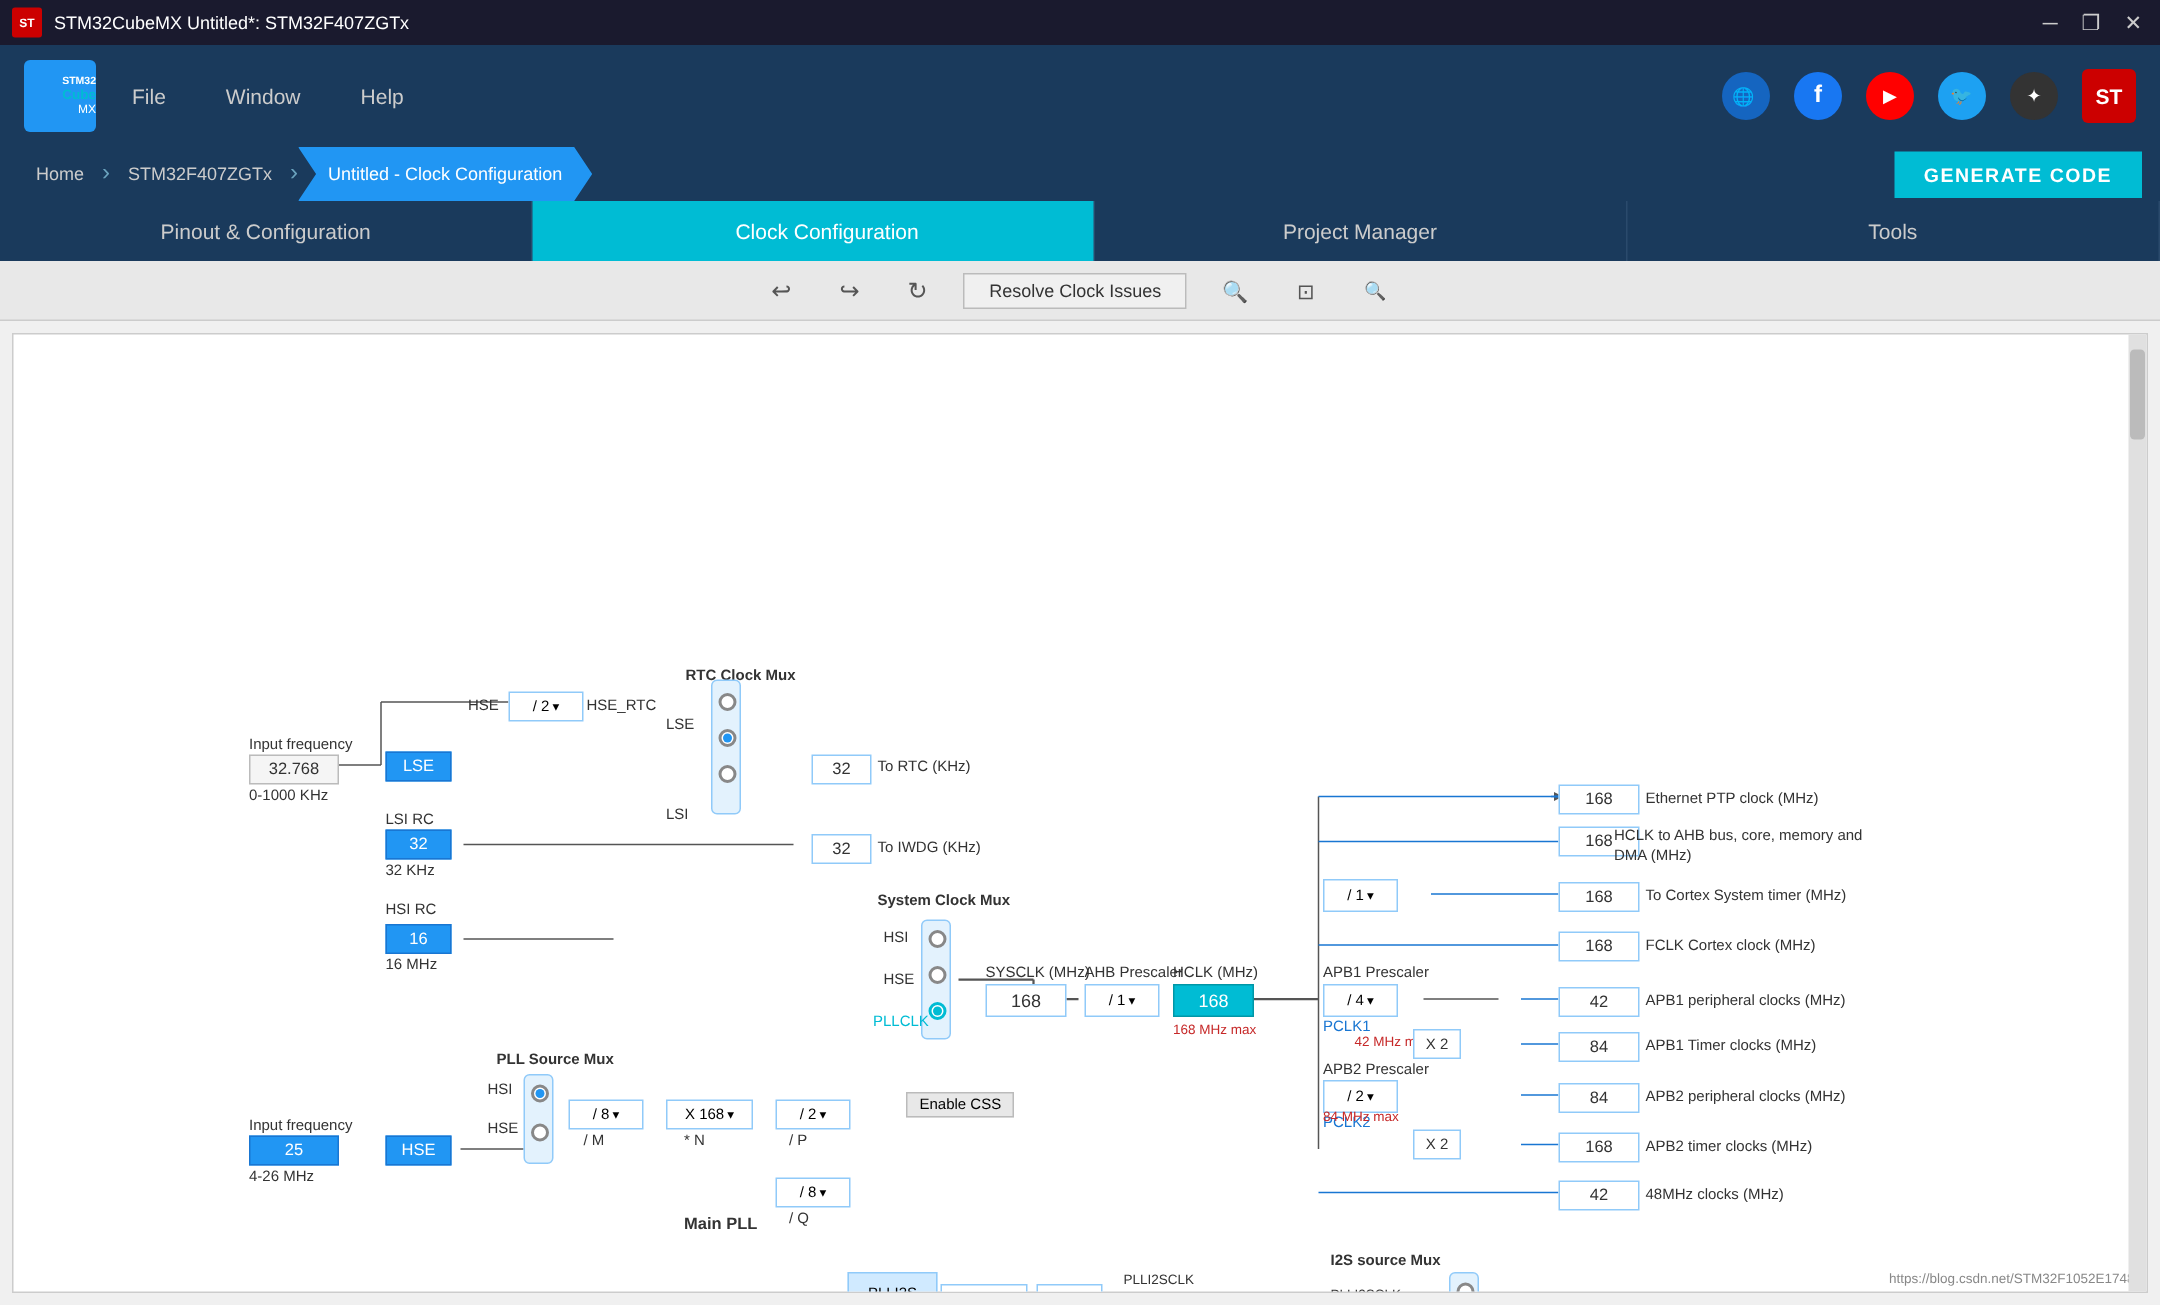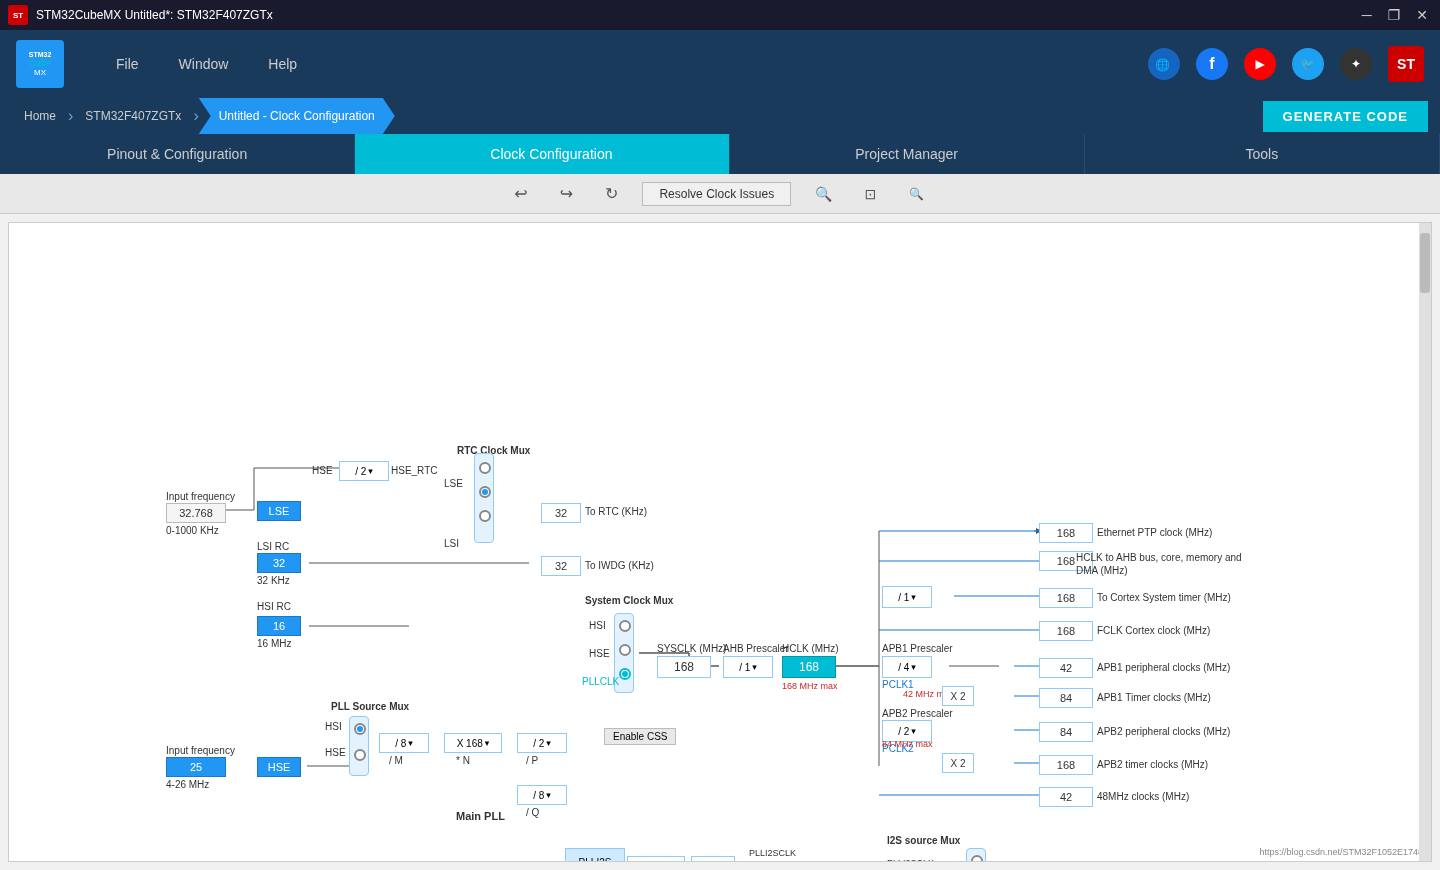--- a/index.html
+++ b/index.html
@@ -9,25 +9,25 @@
     .titlebar { background: #1a1a2e; color: #fff; height: 30px; display: flex; align-items: center; justify-content: space-between; padding: 0 8px; font-size: 12px; }
     .titlebar-left { display: flex; align-items: center; gap: 8px; }
     .titlebar-logo { width: 20px; height: 20px; background: #c00; border-radius: 2px; display: flex; align-items: center; justify-content: center; font-size: 8px; color: #fff; font-weight: bold; }
     .titlebar-controls { display: flex; gap: 8px; }
     .titlebar-btn { color: #ccc; cursor: pointer; font-size: 14px; padding: 0 4px; }
 
     
     .navbar { background: #1a3a5c; height: 68px; display: flex; align-items: center; justify-content: space-between; padding: 0 16px; }
     .navbar-left { display: flex; align-items: center; gap: 24px; }
     .navbar-brand { display: flex; align-items: center; gap: 8px; }
-    .brand-icon { width: 48px; height: 48px; background: #2196F3; border-radius: 4px; display: flex; flex-direction: column; align-items: center; justify-content: center; }
+    .brand-icon { width: 48px; height: 48px; background: #2196F3; border-radius: 4px; display: flex; flex-direction: column; align-items: flex-end; justify-content: center; }
     .brand-icon .stm { font-size: 7px; color: #fff; font-weight: bold; }
     .brand-icon .cube { font-size: 9px; color: #00bcd4; font-weight: bold; }
     .brand-icon .mx { font-size: 8px; color: #fff; }
-    .nav-links { display: flex; gap: 40px; margin-left: 28px; }
+    .nav-links { display: flex; gap: 40px; }
     .nav-link { color: #ccc; cursor: pointer; font-size: 14px; }
     .navbar-right { display: flex; align-items: center; gap: 16px; }
     .social-icon { width: 32px; height: 32px; border-radius: 50%; display: flex; align-items: center; justify-content: center; font-size: 14px; cursor: pointer; }
 
     
     .breadcrumb { background: #1a3a5c; height: 36px; display: flex; align-items: center; padding: 0 12px; gap: 0; }
     .breadcrumb-item { color: #ccc; font-size: 12px; padding: 0 12px; height: 36px; display: flex; align-items: center; cursor: pointer; }
     .breadcrumb-sep { color: #6ba3be; font-size: 16px; }
     .breadcrumb-item.current { background: #2196F3; color: #fff; clip-path: polygon(0 0, calc(100% - 12px) 0, 100% 50%, calc(100% - 12px) 100%, 0 100%, 12px 50%); padding: 0 20px; }
     .generate-btn { margin-left: auto; background: #00bcd4; color: #fff; border: none; padding: 8px 20px; font-size: 13px; font-weight: bold; cursor: pointer; letter-spacing: 1px; }

